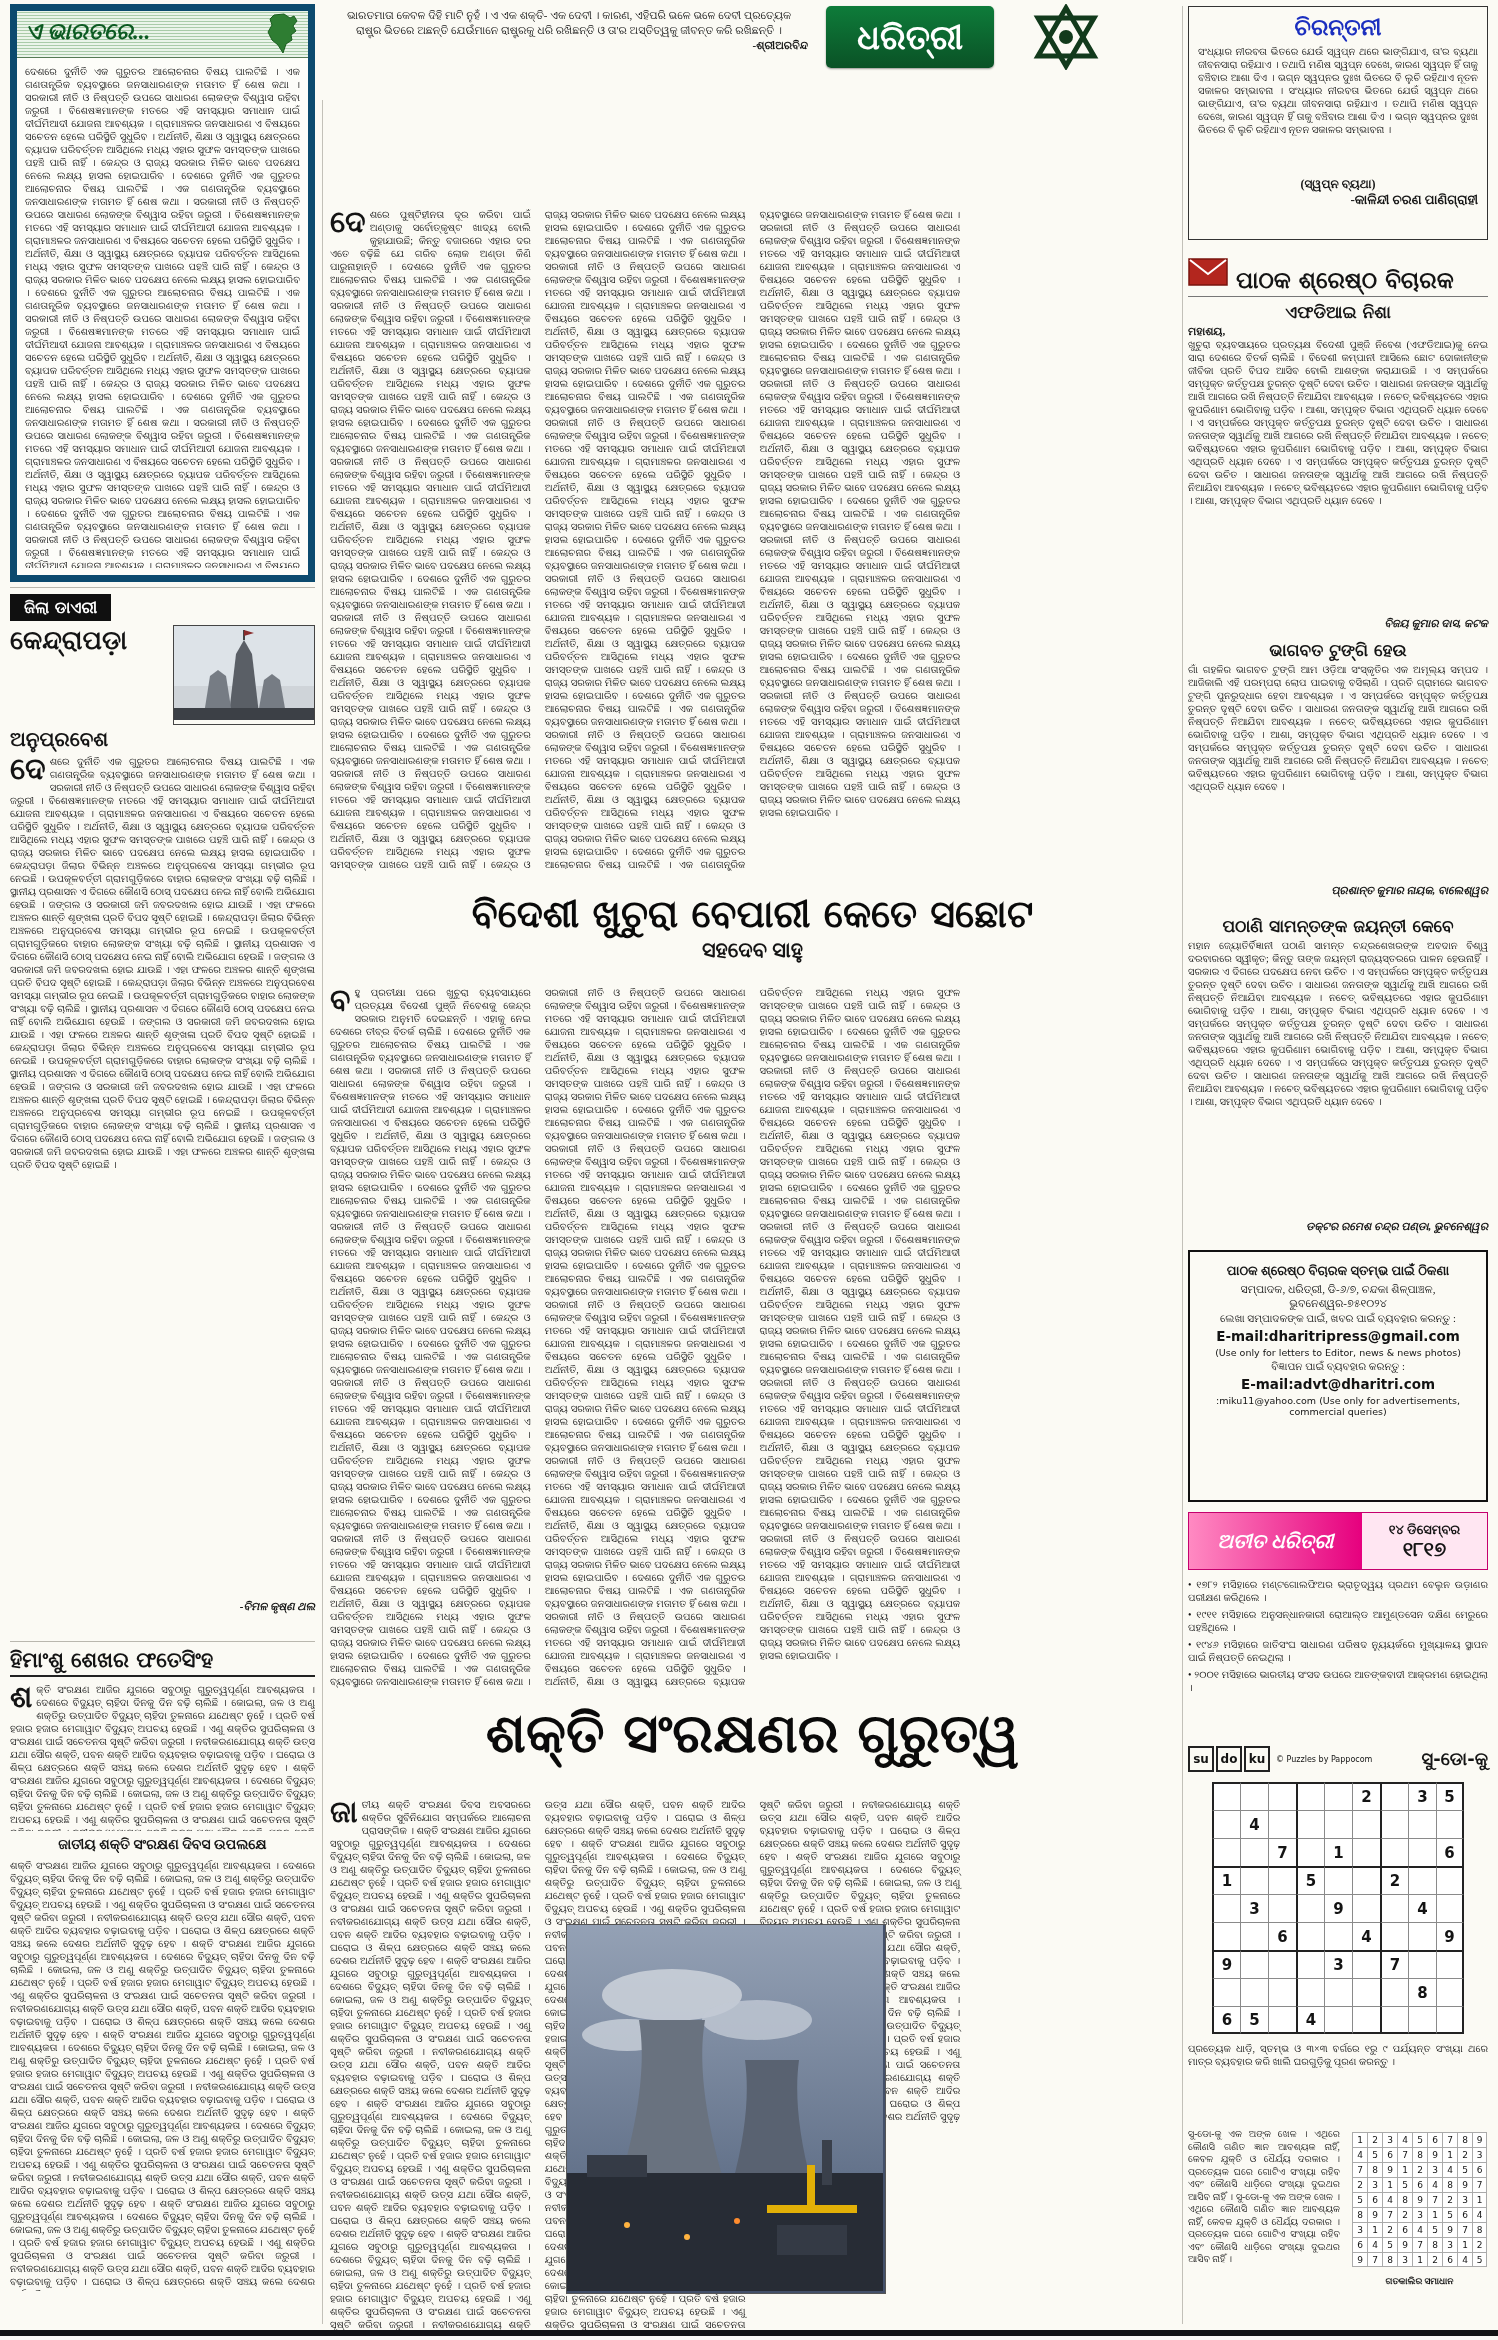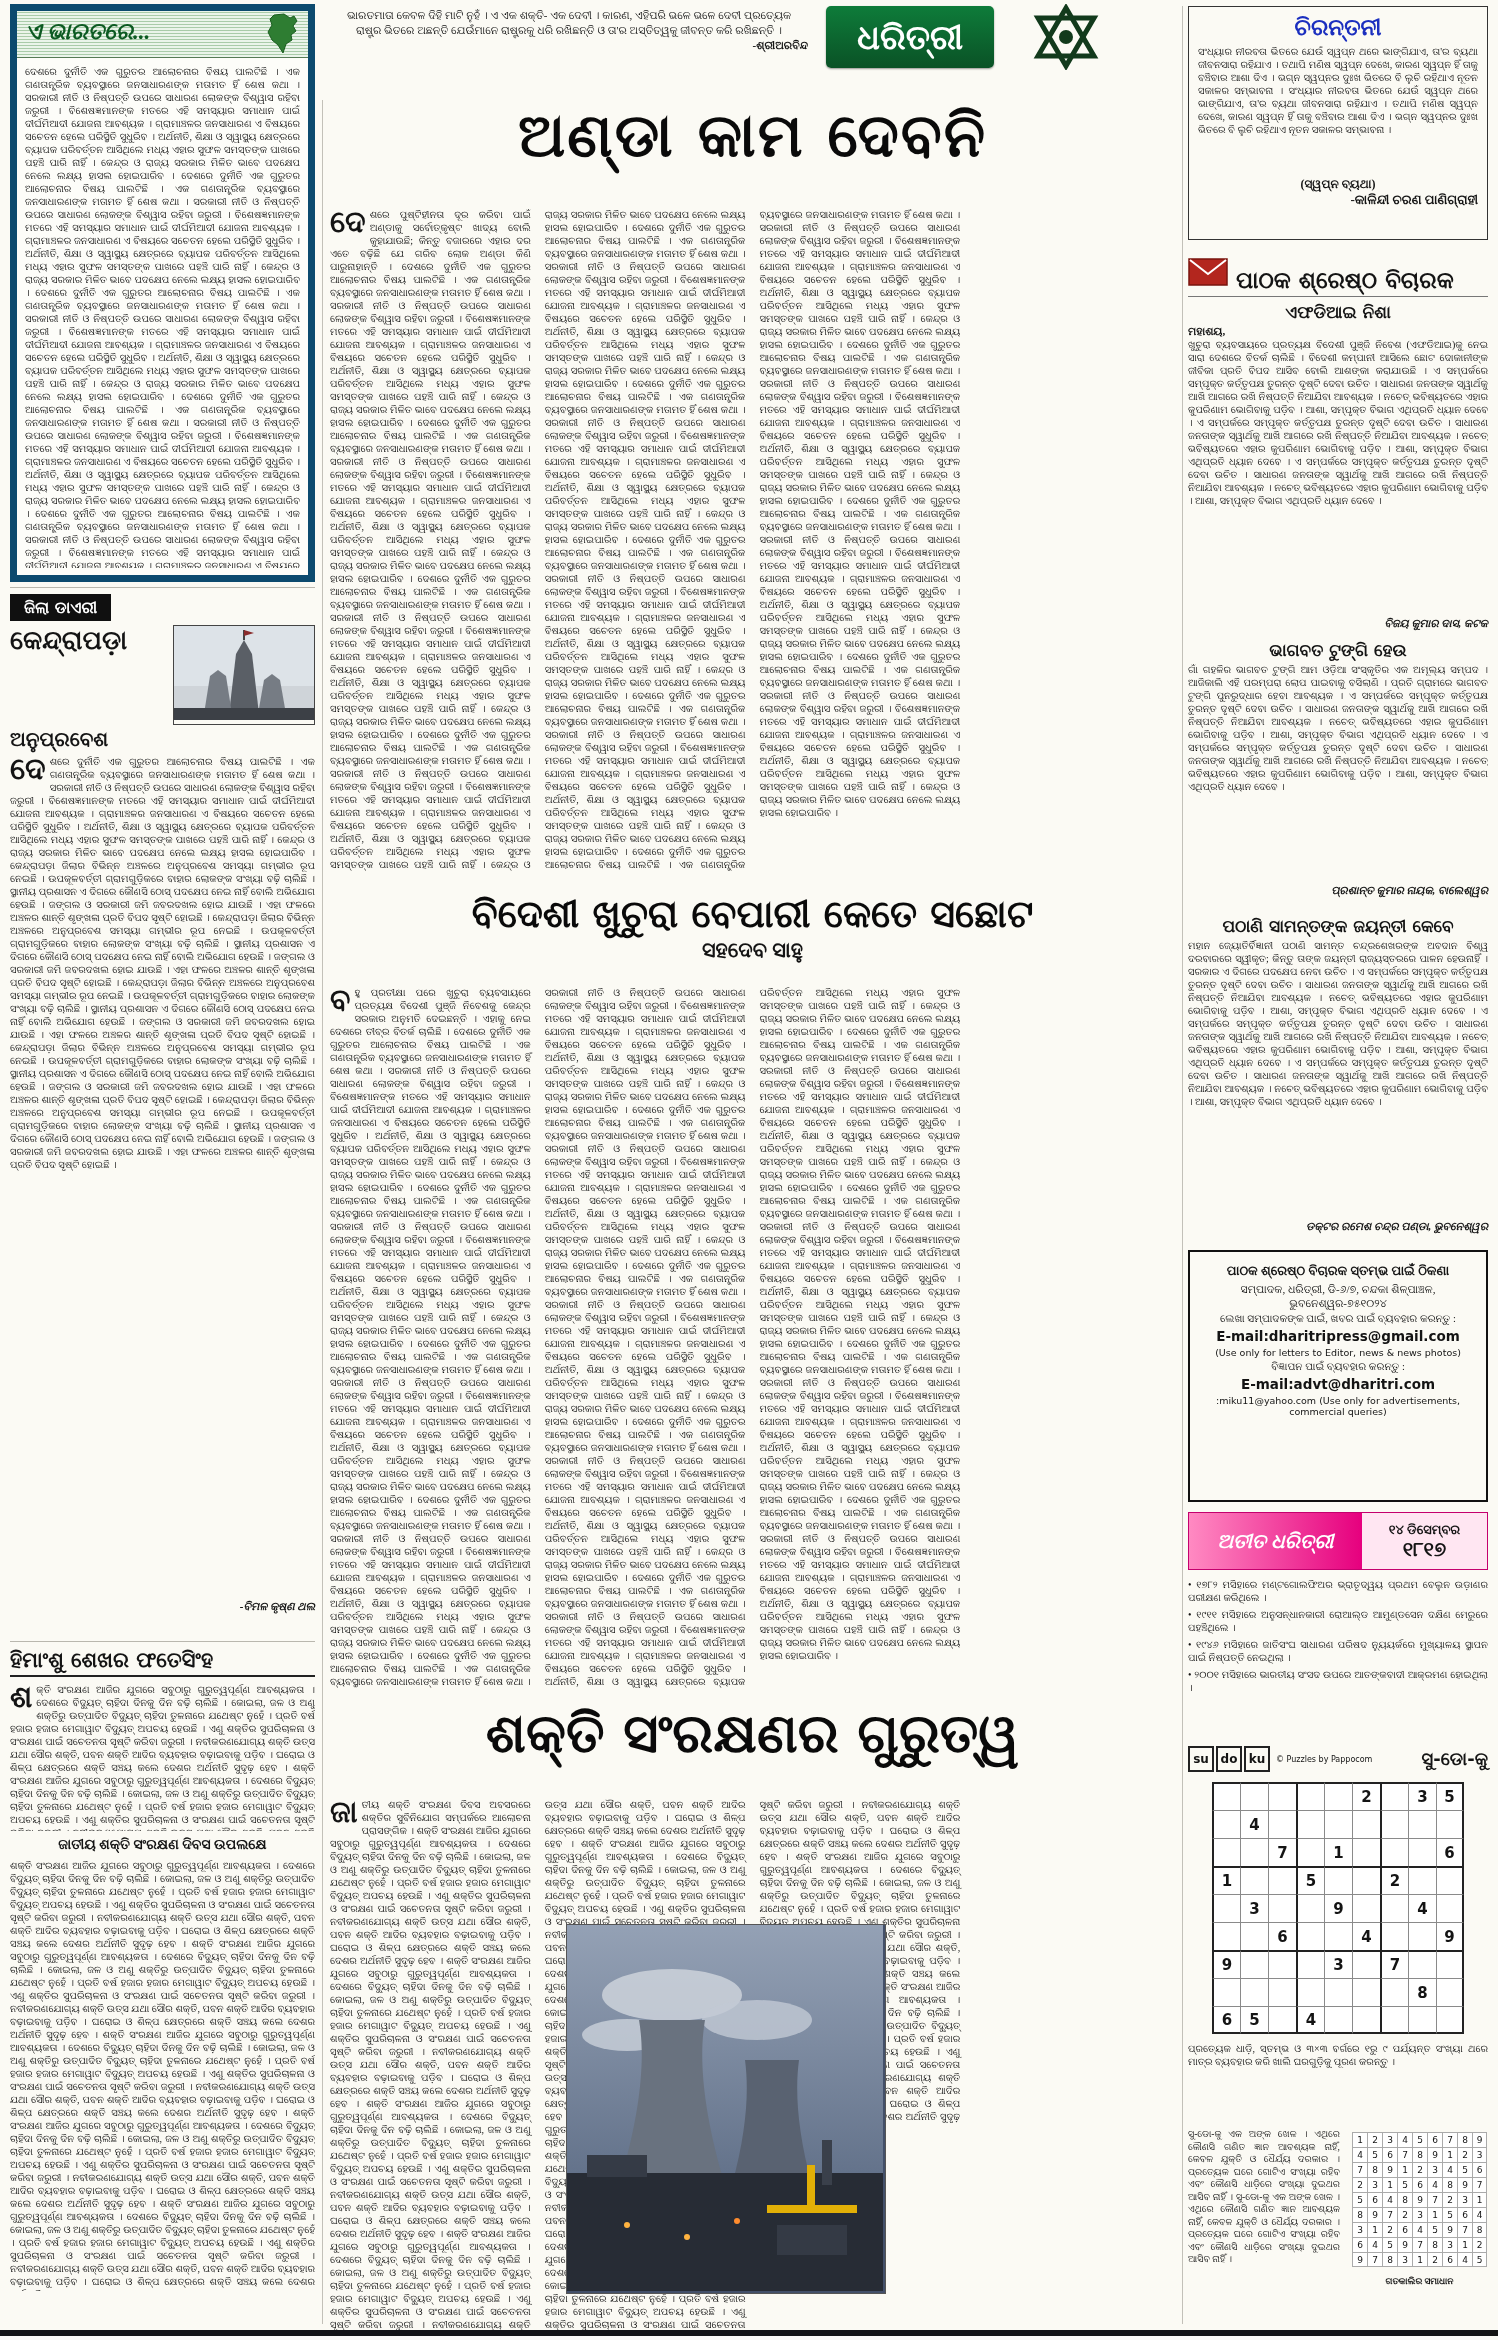--- a/index.html
+++ b/index.html
@@ -158,21 +158,20 @@
     <span class="masthead-text">ଧରିତ୍ରୀ</span>
   </div>
   <div class="abs star">
     <svg width="72" height="66" viewBox="0 0 72 66">
       <polygon points="36,4 64,52 8,52" fill="none" stroke="#123a1c" stroke-width="5"></polygon>
       <polygon points="36,62 8,14 64,14" fill="none" stroke="#123a1c" stroke-width="5"></polygon>
       <circle cx="36" cy="33" r="7" fill="#123a1c"></circle>
     </svg>
   </div>
 
-  <div class="abs headline headline1">ଅଣ୍ଡା କାମ ଦେବନି</div>
   <div class="abs article1">
     <div class="cols4 justify dropcap">ଦେଶରେ ପୁଷ୍ଟିହୀନତା ଦୂର କରିବା ପାଇଁ ଅଣ୍ଡାକୁ ସର୍ବୋତ୍କୃଷ୍ଟ ଖାଦ୍ୟ ବୋଲି କୁହାଯାଉଛି; କିନ୍ତୁ ବଜାରରେ ଏହାର ଦର ଏତେ ବଢ଼ିଛି ଯେ ଗରିବ ଲୋକ ଅଣ୍ଡା କିଣି ପାରୁନାହାନ୍ତି । ଦେଶରେ ଦୁର୍ନୀତି ଏକ ଗୁରୁତର ଆଲୋଚନାର ବିଷୟ ପାଲଟିଛି । ଏକ ଗଣତାନ୍ତ୍ରିକ ବ୍ୟବସ୍ଥାରେ ଜନସାଧାରଣଙ୍କ ମତାମତ ହିଁ ଶେଷ କଥା । ସରକାରୀ ନୀତି ଓ ନିଷ୍ପତ୍ତି ଉପରେ ସାଧାରଣ ଲୋକଙ୍କ ବିଶ୍ୱାସ ରହିବା ଜରୁରୀ । ବିଶେଷଜ୍ଞମାନଙ୍କ ମତରେ ଏହି ସମସ୍ୟାର ସମାଧାନ ପାଇଁ ଦୀର୍ଘମିଆଦୀ ଯୋଜନା ଆବଶ୍ୟକ । ଗ୍ରାମାଞ୍ଚଳର ଜନସାଧାରଣ ଏ ବିଷୟରେ ସଚେତନ ହେଲେ ପରିସ୍ଥିତି ସୁଧୁରିବ । ଅର୍ଥନୀତି, ଶିକ୍ଷା ଓ ସ୍ୱାସ୍ଥ୍ୟ କ୍ଷେତ୍ରରେ ବ୍ୟାପକ ପରିବର୍ତ୍ତନ ଆସିଥିଲେ ମଧ୍ୟ ଏହାର ସୁଫଳ ସମସ୍ତଙ୍କ ପାଖରେ ପହଞ୍ଚି ପାରି ନାହିଁ । କେନ୍ଦ୍ର ଓ ରାଜ୍ୟ ସରକାର ମିଳିତ ଭାବେ ପଦକ୍ଷେପ ନେଲେ ଲକ୍ଷ୍ୟ ହାସଲ ହୋଇପାରିବ । ଦେଶରେ ଦୁର୍ନୀତି ଏକ ଗୁରୁତର ଆଲୋଚନାର ବିଷୟ ପାଲଟିଛି । ଏକ ଗଣତାନ୍ତ୍ରିକ ବ୍ୟବସ୍ଥାରେ ଜନସାଧାରଣଙ୍କ ମତାମତ ହିଁ ଶେଷ କଥା । ସରକାରୀ ନୀତି ଓ ନିଷ୍ପତ୍ତି ଉପରେ ସାଧାରଣ ଲୋକଙ୍କ ବିଶ୍ୱାସ ରହିବା ଜରୁରୀ । ବିଶେଷଜ୍ଞମାନଙ୍କ ମତରେ ଏହି ସମସ୍ୟାର ସମାଧାନ ପାଇଁ ଦୀର୍ଘମିଆଦୀ ଯୋଜନା ଆବଶ୍ୟକ । ଗ୍ରାମାଞ୍ଚଳର ଜନସାଧାରଣ ଏ ବିଷୟରେ ସଚେତନ ହେଲେ ପରିସ୍ଥିତି ସୁଧୁରିବ । ଅର୍ଥନୀତି, ଶିକ୍ଷା ଓ ସ୍ୱାସ୍ଥ୍ୟ କ୍ଷେତ୍ରରେ ବ୍ୟାପକ ପରିବର୍ତ୍ତନ ଆସିଥିଲେ ମଧ୍ୟ ଏହାର ସୁଫଳ ସମସ୍ତଙ୍କ ପାଖରେ ପହଞ୍ଚି ପାରି ନାହିଁ । କେନ୍ଦ୍ର ଓ ରାଜ୍ୟ ସରକାର ମିଳିତ ଭାବେ ପଦକ୍ଷେପ ନେଲେ ଲକ୍ଷ୍ୟ ହାସଲ ହୋଇପାରିବ । ଦେଶରେ ଦୁର୍ନୀତି ଏକ ଗୁରୁତର ଆଲୋଚନାର ବିଷୟ ପାଲଟିଛି । ଏକ ଗଣତାନ୍ତ୍ରିକ ବ୍ୟବସ୍ଥାରେ ଜନସାଧାରଣଙ୍କ ମତାମତ ହିଁ ଶେଷ କଥା । ସରକାରୀ ନୀତି ଓ ନିଷ୍ପତ୍ତି ଉପରେ ସାଧାରଣ ଲୋକଙ୍କ ବିଶ୍ୱାସ ରହିବା ଜରୁରୀ । ବିଶେଷଜ୍ଞମାନଙ୍କ ମତରେ ଏହି ସମସ୍ୟାର ସମାଧାନ ପାଇଁ ଦୀର୍ଘମିଆଦୀ ଯୋଜନା ଆବଶ୍ୟକ । ଗ୍ରାମାଞ୍ଚଳର ଜନସାଧାରଣ ଏ ବିଷୟରେ ସଚେତନ ହେଲେ ପରିସ୍ଥିତି ସୁଧୁରିବ । ଅର୍ଥନୀତି, ଶିକ୍ଷା ଓ ସ୍ୱାସ୍ଥ୍ୟ କ୍ଷେତ୍ରରେ ବ୍ୟାପକ ପରିବର୍ତ୍ତନ ଆସିଥିଲେ ମଧ୍ୟ ଏହାର ସୁଫଳ ସମସ୍ତଙ୍କ ପାଖରେ ପହଞ୍ଚି ପାରି ନାହିଁ । କେନ୍ଦ୍ର ଓ ରାଜ୍ୟ ସରକାର ମିଳିତ ଭାବେ ପଦକ୍ଷେପ ନେଲେ ଲକ୍ଷ୍ୟ ହାସଲ ହୋଇପାରିବ । ଦେଶରେ ଦୁର୍ନୀତି ଏକ ଗୁରୁତର ଆଲୋଚନାର ବିଷୟ ପାଲଟିଛି । ଏକ ଗଣତାନ୍ତ୍ରିକ ବ୍ୟବସ୍ଥାରେ ଜନସାଧାରଣଙ୍କ ମତାମତ ହିଁ ଶେଷ କଥା । ସରକାରୀ ନୀତି ଓ ନିଷ୍ପତ୍ତି ଉପରେ ସାଧାରଣ ଲୋକଙ୍କ ବିଶ୍ୱାସ ରହିବା ଜରୁରୀ । ବିଶେଷଜ୍ଞମାନଙ୍କ ମତରେ ଏହି ସମସ୍ୟାର ସମାଧାନ ପାଇଁ ଦୀର୍ଘମିଆଦୀ ଯୋଜନା ଆବଶ୍ୟକ । ଗ୍ରାମାଞ୍ଚଳର ଜନସାଧାରଣ ଏ ବିଷୟରେ ସଚେତନ ହେଲେ ପରିସ୍ଥିତି ସୁଧୁରିବ । ଅର୍ଥନୀତି, ଶିକ୍ଷା ଓ ସ୍ୱାସ୍ଥ୍ୟ କ୍ଷେତ୍ରରେ ବ୍ୟାପକ ପରିବର୍ତ୍ତନ ଆସିଥିଲେ ମଧ୍ୟ ଏହାର ସୁଫଳ ସମସ୍ତଙ୍କ ପାଖରେ ପହଞ୍ଚି ପାରି ନାହିଁ । କେନ୍ଦ୍ର ଓ ରାଜ୍ୟ ସରକାର ମିଳିତ ଭାବେ ପଦକ୍ଷେପ ନେଲେ ଲକ୍ଷ୍ୟ ହାସଲ ହୋଇପାରିବ । ଦେଶରେ ଦୁର୍ନୀତି ଏକ ଗୁରୁତର ଆଲୋଚନାର ବିଷୟ ପାଲଟିଛି । ଏକ ଗଣତାନ୍ତ୍ରିକ ବ୍ୟବସ୍ଥାରେ ଜନସାଧାରଣଙ୍କ ମତାମତ ହିଁ ଶେଷ କଥା । ସରକାରୀ ନୀତି ଓ ନିଷ୍ପତ୍ତି ଉପରେ ସାଧାରଣ ଲୋକଙ୍କ ବିଶ୍ୱାସ ରହିବା ଜରୁରୀ । ବିଶେଷଜ୍ଞମାନଙ୍କ ମତରେ ଏହି ସମସ୍ୟାର ସମାଧାନ ପାଇଁ ଦୀର୍ଘମିଆଦୀ ଯୋଜନା ଆବଶ୍ୟକ । ଗ୍ରାମାଞ୍ଚଳର ଜନସାଧାରଣ ଏ ବିଷୟରେ ସଚେତନ ହେଲେ ପରିସ୍ଥିତି ସୁଧୁରିବ । ଅର୍ଥନୀତି, ଶିକ୍ଷା ଓ ସ୍ୱାସ୍ଥ୍ୟ କ୍ଷେତ୍ରରେ ବ୍ୟାପକ ପରିବର୍ତ୍ତନ ଆସିଥିଲେ ମଧ୍ୟ ଏହାର ସୁଫଳ ସମସ୍ତଙ୍କ ପାଖରେ ପହଞ୍ଚି ପାରି ନାହିଁ । କେନ୍ଦ୍ର ଓ ରାଜ୍ୟ ସରକାର ମିଳିତ ଭାବେ ପଦକ୍ଷେପ ନେଲେ ଲକ୍ଷ୍ୟ ହାସଲ ହୋଇପାରିବ । ଦେଶରେ ଦୁର୍ନୀତି ଏକ ଗୁରୁତର ଆଲୋଚନାର ବିଷୟ ପାଲଟିଛି । ଏକ ଗଣତାନ୍ତ୍ରିକ ବ୍ୟବସ୍ଥାରେ ଜନସାଧାରଣଙ୍କ ମତାମତ ହିଁ ଶେଷ କଥା । ସରକାରୀ ନୀତି ଓ ନିଷ୍ପତ୍ତି ଉପରେ ସାଧାରଣ ଲୋକଙ୍କ ବିଶ୍ୱାସ ରହିବା ଜରୁରୀ । ବିଶେଷଜ୍ଞମାନଙ୍କ ମତରେ ଏହି ସମସ୍ୟାର ସମାଧାନ ପାଇଁ ଦୀର୍ଘମିଆଦୀ ଯୋଜନା ଆବଶ୍ୟକ । ଗ୍ରାମାଞ୍ଚଳର ଜନସାଧାରଣ ଏ ବିଷୟରେ ସଚେତନ ହେଲେ ପରିସ୍ଥିତି ସୁଧୁରିବ । ଅର୍ଥନୀତି, ଶିକ୍ଷା ଓ ସ୍ୱାସ୍ଥ୍ୟ କ୍ଷେତ୍ରରେ ବ୍ୟାପକ ପରିବର୍ତ୍ତନ ଆସିଥିଲେ ମଧ୍ୟ ଏହାର ସୁଫଳ ସମସ୍ତଙ୍କ ପାଖରେ ପହଞ୍ଚି ପାରି ନାହିଁ । କେନ୍ଦ୍ର ଓ ରାଜ୍ୟ ସରକାର ମିଳିତ ଭାବେ ପଦକ୍ଷେପ ନେଲେ ଲକ୍ଷ୍ୟ ହାସଲ ହୋଇପାରିବ । ଦେଶରେ ଦୁର୍ନୀତି ଏକ ଗୁରୁତର ଆଲୋଚନାର ବିଷୟ ପାଲଟିଛି । ଏକ ଗଣତାନ୍ତ୍ରିକ ବ୍ୟବସ୍ଥାରେ ଜନସାଧାରଣଙ୍କ ମତାମତ ହିଁ ଶେଷ କଥା । ସରକାରୀ ନୀତି ଓ ନିଷ୍ପତ୍ତି ଉପରେ ସାଧାରଣ ଲୋକଙ୍କ ବିଶ୍ୱାସ ରହିବା ଜରୁରୀ । ବିଶେଷଜ୍ଞମାନଙ୍କ ମତରେ ଏହି ସମସ୍ୟାର ସମାଧାନ ପାଇଁ ଦୀର୍ଘମିଆଦୀ ଯୋଜନା ଆବଶ୍ୟକ । ଗ୍ରାମାଞ୍ଚଳର ଜନସାଧାରଣ ଏ ବିଷୟରେ ସଚେତନ ହେଲେ ପରିସ୍ଥିତି ସୁଧୁରିବ । ଅର୍ଥନୀତି, ଶିକ୍ଷା ଓ ସ୍ୱାସ୍ଥ୍ୟ କ୍ଷେତ୍ରରେ ବ୍ୟାପକ ପରିବର୍ତ୍ତନ ଆସିଥିଲେ ମଧ୍ୟ ଏହାର ସୁଫଳ ସମସ୍ତଙ୍କ ପାଖରେ ପହଞ୍ଚି ପାରି ନାହିଁ । କେନ୍ଦ୍ର ଓ ରାଜ୍ୟ ସରକାର ମିଳିତ ଭାବେ ପଦକ୍ଷେପ ନେଲେ ଲକ୍ଷ୍ୟ ହାସଲ ହୋଇପାରିବ । ଦେଶରେ ଦୁର୍ନୀତି ଏକ ଗୁରୁତର ଆଲୋଚନାର ବିଷୟ ପାଲଟିଛି । ଏକ ଗଣତାନ୍ତ୍ରିକ ବ୍ୟବସ୍ଥାରେ ଜନସାଧାରଣଙ୍କ ମତାମତ ହିଁ ଶେଷ କଥା । ସରକାରୀ ନୀତି ଓ ନିଷ୍ପତ୍ତି ଉପରେ ସାଧାରଣ ଲୋକଙ୍କ ବିଶ୍ୱାସ ରହିବା ଜରୁରୀ । ବିଶେଷଜ୍ଞମାନଙ୍କ ମତରେ ଏହି ସମସ୍ୟାର ସମାଧାନ ପାଇଁ ଦୀର୍ଘମିଆଦୀ ଯୋଜନା ଆବଶ୍ୟକ । ଗ୍ରାମାଞ୍ଚଳର ଜନସାଧାରଣ ଏ ବିଷୟରେ ସଚେତନ ହେଲେ ପରିସ୍ଥିତି ସୁଧୁରିବ । ଅର୍ଥନୀତି, ଶିକ୍ଷା ଓ ସ୍ୱାସ୍ଥ୍ୟ କ୍ଷେତ୍ରରେ ବ୍ୟାପକ ପରିବର୍ତ୍ତନ ଆସିଥିଲେ ମଧ୍ୟ ଏହାର ସୁଫଳ ସମସ୍ତଙ୍କ ପାଖରେ ପହଞ୍ଚି ପାରି ନାହିଁ । କେନ୍ଦ୍ର ଓ ରାଜ୍ୟ ସରକାର ମିଳିତ ଭାବେ ପଦକ୍ଷେପ ନେଲେ ଲକ୍ଷ୍ୟ ହାସଲ ହୋଇପାରିବ । ଦେଶରେ ଦୁର୍ନୀତି ଏକ ଗୁରୁତର ଆଲୋଚନାର ବିଷୟ ପାଲଟିଛି । ଏକ ଗଣତାନ୍ତ୍ରିକ ବ୍ୟବସ୍ଥାରେ ଜନସାଧାରଣଙ୍କ ମତାମତ ହିଁ ଶେଷ କଥା । ସରକାରୀ ନୀତି ଓ ନିଷ୍ପତ୍ତି ଉପରେ ସାଧାରଣ ଲୋକଙ୍କ ବିଶ୍ୱାସ ରହିବା ଜରୁରୀ । ବିଶେଷଜ୍ଞମାନଙ୍କ ମତରେ ଏହି ସମସ୍ୟାର ସମାଧାନ ପାଇଁ ଦୀର୍ଘମିଆଦୀ ଯୋଜନା ଆବଶ୍ୟକ । ଗ୍ରାମାଞ୍ଚଳର ଜନସାଧାରଣ ଏ ବିଷୟରେ ସଚେତନ ହେଲେ ପରିସ୍ଥିତି ସୁଧୁରିବ । ଅର୍ଥନୀତି, ଶିକ୍ଷା ଓ ସ୍ୱାସ୍ଥ୍ୟ କ୍ଷେତ୍ରରେ ବ୍ୟାପକ ପରିବର୍ତ୍ତନ ଆସିଥିଲେ ମଧ୍ୟ ଏହାର ସୁଫଳ ସମସ୍ତଙ୍କ ପାଖରେ ପହଞ୍ଚି ପାରି ନାହିଁ । କେନ୍ଦ୍ର ଓ ରାଜ୍ୟ ସରକାର ମିଳିତ ଭାବେ ପଦକ୍ଷେପ ନେଲେ ଲକ୍ଷ୍ୟ ହାସଲ ହୋଇପାରିବ । ଦେଶରେ ଦୁର୍ନୀତି ଏକ ଗୁରୁତର ଆଲୋଚନାର ବିଷୟ ପାଲଟିଛି । ଏକ ଗଣତାନ୍ତ୍ରିକ ବ୍ୟବସ୍ଥାରେ ଜନସାଧାରଣଙ୍କ ମତାମତ ହିଁ ଶେଷ କଥା । ସରକାରୀ ନୀତି ଓ ନିଷ୍ପତ୍ତି ଉପରେ ସାଧାରଣ ଲୋକଙ୍କ ବିଶ୍ୱାସ ରହିବା ଜରୁରୀ । ବିଶେଷଜ୍ଞମାନଙ୍କ ମତରେ ଏହି ସମସ୍ୟାର ସମାଧାନ ପାଇଁ ଦୀର୍ଘମିଆଦୀ ଯୋଜନା ଆବଶ୍ୟକ । ଗ୍ରାମାଞ୍ଚଳର ଜନସାଧାରଣ ଏ ବିଷୟରେ ସଚେତନ ହେଲେ ପରିସ୍ଥିତି ସୁଧୁରିବ । ଅର୍ଥନୀତି, ଶିକ୍ଷା ଓ ସ୍ୱାସ୍ଥ୍ୟ କ୍ଷେତ୍ରରେ ବ୍ୟାପକ ପରିବର୍ତ୍ତନ ଆସିଥିଲେ ମଧ୍ୟ ଏହାର ସୁଫଳ ସମସ୍ତଙ୍କ ପାଖରେ ପହଞ୍ଚି ପାରି ନାହିଁ । କେନ୍ଦ୍ର ଓ ରାଜ୍ୟ ସରକାର ମିଳିତ ଭାବେ ପଦକ୍ଷେପ ନେଲେ ଲକ୍ଷ୍ୟ ହାସଲ ହୋଇପାରିବ । ଦେଶରେ ଦୁର୍ନୀତି ଏକ ଗୁରୁତର ଆଲୋଚନାର ବିଷୟ ପାଲଟିଛି । ଏକ ଗଣତାନ୍ତ୍ରିକ ବ୍ୟବସ୍ଥାରେ ଜନସାଧାରଣଙ୍କ ମତାମତ ହିଁ ଶେଷ କଥା । ସରକାରୀ ନୀତି ଓ ନିଷ୍ପତ୍ତି ଉପରେ ସାଧାରଣ ଲୋକଙ୍କ ବିଶ୍ୱାସ ରହିବା ଜରୁରୀ । ବିଶେଷଜ୍ଞମାନଙ୍କ ମତରେ ଏହି ସମସ୍ୟାର ସମାଧାନ ପାଇଁ ଦୀର୍ଘମିଆଦୀ ଯୋଜନା ଆବଶ୍ୟକ । ଗ୍ରାମାଞ୍ଚଳର ଜନସାଧାରଣ ଏ ବିଷୟରେ ସଚେତନ ହେଲେ ପରିସ୍ଥିତି ସୁଧୁରିବ । ଅର୍ଥନୀତି, ଶିକ୍ଷା ଓ ସ୍ୱାସ୍ଥ୍ୟ କ୍ଷେତ୍ରରେ ବ୍ୟାପକ ପରିବର୍ତ୍ତନ ଆସିଥିଲେ ମଧ୍ୟ ଏହାର ସୁଫଳ ସମସ୍ତଙ୍କ ପାଖରେ ପହଞ୍ଚି ପାରି ନାହିଁ । କେନ୍ଦ୍ର ଓ ରାଜ୍ୟ ସରକାର ମିଳିତ ଭାବେ ପଦକ୍ଷେପ ନେଲେ ଲକ୍ଷ୍ୟ ହାସଲ ହୋଇପାରିବ । ଦେଶରେ ଦୁର୍ନୀତି ଏକ ଗୁରୁତର ଆଲୋଚନାର ବିଷୟ ପାଲଟିଛି । ଏକ ଗଣତାନ୍ତ୍ରିକ ବ୍ୟବସ୍ଥାରେ ଜନସାଧାରଣଙ୍କ ମତାମତ ହିଁ ଶେଷ କଥା । ସରକାରୀ ନୀତି ଓ ନିଷ୍ପତ୍ତି ଉପରେ ସାଧାରଣ ଲୋକଙ୍କ ବିଶ୍ୱାସ ରହିବା ଜରୁରୀ । ବିଶେଷଜ୍ଞମାନଙ୍କ ମତରେ ଏହି ସମସ୍ୟାର ସମାଧାନ ପାଇଁ ଦୀର୍ଘମିଆଦୀ ଯୋଜନା ଆବଶ୍ୟକ । ଗ୍ରାମାଞ୍ଚଳର ଜନସାଧାରଣ ଏ ବିଷୟରେ ସଚେତନ ହେଲେ ପରିସ୍ଥିତି ସୁଧୁରିବ । ଅର୍ଥନୀତି, ଶିକ୍ଷା ଓ ସ୍ୱାସ୍ଥ୍ୟ କ୍ଷେତ୍ରରେ ବ୍ୟାପକ ପରିବର୍ତ୍ତନ ଆସିଥିଲେ ମଧ୍ୟ ଏହାର ସୁଫଳ ସମସ୍ତଙ୍କ ପାଖରେ ପହଞ୍ଚି ପାରି ନାହିଁ । କେନ୍ଦ୍ର ଓ ରାଜ୍ୟ ସରକାର ମିଳିତ ଭାବେ ପଦକ୍ଷେପ ନେଲେ ଲକ୍ଷ୍ୟ ହାସଲ ହୋଇପାରିବ ।</div>
   </div>
 
   <div class="abs headline headline2">ବିଦେଶୀ ଖୁଚୁରା ବେପାରୀ କେତେ ସଛୋଟ</div>
   <div class="abs byline2">ସହଦେବ ସାହୁ</div>
   <div class="abs article2">
     <div class="cols4 justify dropcap">ବହୁ ପ୍ରତୀକ୍ଷା ପରେ ଖୁଚୁରା ବ୍ୟବସାୟରେ ପ୍ରତ୍ୟକ୍ଷ ବିଦେଶୀ ପୁଞ୍ଜି ନିବେଶକୁ କେନ୍ଦ୍ର ସରକାର ଅନୁମତି ଦେଇଛନ୍ତି । ଏହାକୁ ନେଇ ଦେଶରେ ତୀବ୍ର ବିତର୍କ ଚାଲିଛି । ଦେଶରେ ଦୁର୍ନୀତି ଏକ ଗୁରୁତର ଆଲୋଚନାର ବିଷୟ ପାଲଟିଛି । ଏକ ଗଣତାନ୍ତ୍ରିକ ବ୍ୟବସ୍ଥାରେ ଜନସାଧାରଣଙ୍କ ମତାମତ ହିଁ ଶେଷ କଥା । ସରକାରୀ ନୀତି ଓ ନିଷ୍ପତ୍ତି ଉପରେ ସାଧାରଣ ଲୋକଙ୍କ ବିଶ୍ୱାସ ରହିବା ଜରୁରୀ । ବିଶେଷଜ୍ଞମାନଙ୍କ ମତରେ ଏହି ସମସ୍ୟାର ସମାଧାନ ପାଇଁ ଦୀର୍ଘମିଆଦୀ ଯୋଜନା ଆବଶ୍ୟକ । ଗ୍ରାମାଞ୍ଚଳର ଜନସାଧାରଣ ଏ ବିଷୟରେ ସଚେତନ ହେଲେ ପରିସ୍ଥିତି ସୁଧୁରିବ । ଅର୍ଥନୀତି, ଶିକ୍ଷା ଓ ସ୍ୱାସ୍ଥ୍ୟ କ୍ଷେତ୍ରରେ ବ୍ୟାପକ ପରିବର୍ତ୍ତନ ଆସିଥିଲେ ମଧ୍ୟ ଏହାର ସୁଫଳ ସମସ୍ତଙ୍କ ପାଖରେ ପହଞ୍ଚି ପାରି ନାହିଁ । କେନ୍ଦ୍ର ଓ ରାଜ୍ୟ ସରକାର ମିଳିତ ଭାବେ ପଦକ୍ଷେପ ନେଲେ ଲକ୍ଷ୍ୟ ହାସଲ ହୋଇପାରିବ । ଦେଶରେ ଦୁର୍ନୀତି ଏକ ଗୁରୁତର ଆଲୋଚନାର ବିଷୟ ପାଲଟିଛି । ଏକ ଗଣତାନ୍ତ୍ରିକ ବ୍ୟବସ୍ଥାରେ ଜନସାଧାରଣଙ୍କ ମତାମତ ହିଁ ଶେଷ କଥା । ସରକାରୀ ନୀତି ଓ ନିଷ୍ପତ୍ତି ଉପରେ ସାଧାରଣ ଲୋକଙ୍କ ବିଶ୍ୱାସ ରହିବା ଜରୁରୀ । ବିଶେଷଜ୍ଞମାନଙ୍କ ମତରେ ଏହି ସମସ୍ୟାର ସମାଧାନ ପାଇଁ ଦୀର୍ଘମିଆଦୀ ଯୋଜନା ଆବଶ୍ୟକ । ଗ୍ରାମାଞ୍ଚଳର ଜନସାଧାରଣ ଏ ବିଷୟରେ ସଚେତନ ହେଲେ ପରିସ୍ଥିତି ସୁଧୁରିବ । ଅର୍ଥନୀତି, ଶିକ୍ଷା ଓ ସ୍ୱାସ୍ଥ୍ୟ କ୍ଷେତ୍ରରେ ବ୍ୟାପକ ପରିବର୍ତ୍ତନ ଆସିଥିଲେ ମଧ୍ୟ ଏହାର ସୁଫଳ ସମସ୍ତଙ୍କ ପାଖରେ ପହଞ୍ଚି ପାରି ନାହିଁ । କେନ୍ଦ୍ର ଓ ରାଜ୍ୟ ସରକାର ମିଳିତ ଭାବେ ପଦକ୍ଷେପ ନେଲେ ଲକ୍ଷ୍ୟ ହାସଲ ହୋଇପାରିବ । ଦେଶରେ ଦୁର୍ନୀତି ଏକ ଗୁରୁତର ଆଲୋଚନାର ବିଷୟ ପାଲଟିଛି । ଏକ ଗଣତାନ୍ତ୍ରିକ ବ୍ୟବସ୍ଥାରେ ଜନସାଧାରଣଙ୍କ ମତାମତ ହିଁ ଶେଷ କଥା । ସରକାରୀ ନୀତି ଓ ନିଷ୍ପତ୍ତି ଉପରେ ସାଧାରଣ ଲୋକଙ୍କ ବିଶ୍ୱାସ ରହିବା ଜରୁରୀ । ବିଶେଷଜ୍ଞମାନଙ୍କ ମତରେ ଏହି ସମସ୍ୟାର ସମାଧାନ ପାଇଁ ଦୀର୍ଘମିଆଦୀ ଯୋଜନା ଆବଶ୍ୟକ । ଗ୍ରାମାଞ୍ଚଳର ଜନସାଧାରଣ ଏ ବିଷୟରେ ସଚେତନ ହେଲେ ପରିସ୍ଥିତି ସୁଧୁରିବ । ଅର୍ଥନୀତି, ଶିକ୍ଷା ଓ ସ୍ୱାସ୍ଥ୍ୟ କ୍ଷେତ୍ରରେ ବ୍ୟାପକ ପରିବର୍ତ୍ତନ ଆସିଥିଲେ ମଧ୍ୟ ଏହାର ସୁଫଳ ସମସ୍ତଙ୍କ ପାଖରେ ପହଞ୍ଚି ପାରି ନାହିଁ । କେନ୍ଦ୍ର ଓ ରାଜ୍ୟ ସରକାର ମିଳିତ ଭାବେ ପଦକ୍ଷେପ ନେଲେ ଲକ୍ଷ୍ୟ ହାସଲ ହୋଇପାରିବ । ଦେଶରେ ଦୁର୍ନୀତି ଏକ ଗୁରୁତର ଆଲୋଚନାର ବିଷୟ ପାଲଟିଛି । ଏକ ଗଣତାନ୍ତ୍ରିକ ବ୍ୟବସ୍ଥାରେ ଜନସାଧାରଣଙ୍କ ମତାମତ ହିଁ ଶେଷ କଥା । ସରକାରୀ ନୀତି ଓ ନିଷ୍ପତ୍ତି ଉପରେ ସାଧାରଣ ଲୋକଙ୍କ ବିଶ୍ୱାସ ରହିବା ଜରୁରୀ । ବିଶେଷଜ୍ଞମାନଙ୍କ ମତରେ ଏହି ସମସ୍ୟାର ସମାଧାନ ପାଇଁ ଦୀର୍ଘମିଆଦୀ ଯୋଜନା ଆବଶ୍ୟକ । ଗ୍ରାମାଞ୍ଚଳର ଜନସାଧାରଣ ଏ ବିଷୟରେ ସଚେତନ ହେଲେ ପରିସ୍ଥିତି ସୁଧୁରିବ । ଅର୍ଥନୀତି, ଶିକ୍ଷା ଓ ସ୍ୱାସ୍ଥ୍ୟ କ୍ଷେତ୍ରରେ ବ୍ୟାପକ ପରିବର୍ତ୍ତନ ଆସିଥିଲେ ମଧ୍ୟ ଏହାର ସୁଫଳ ସମସ୍ତଙ୍କ ପାଖରେ ପହଞ୍ଚି ପାରି ନାହିଁ । କେନ୍ଦ୍ର ଓ ରାଜ୍ୟ ସରକାର ମିଳିତ ଭାବେ ପଦକ୍ଷେପ ନେଲେ ଲକ୍ଷ୍ୟ ହାସଲ ହୋଇପାରିବ । ଦେଶରେ ଦୁର୍ନୀତି ଏକ ଗୁରୁତର ଆଲୋଚନାର ବିଷୟ ପାଲଟିଛି । ଏକ ଗଣତାନ୍ତ୍ରିକ ବ୍ୟବସ୍ଥାରେ ଜନସାଧାରଣଙ୍କ ମତାମତ ହିଁ ଶେଷ କଥା । ସରକାରୀ ନୀତି ଓ ନିଷ୍ପତ୍ତି ଉପରେ ସାଧାରଣ ଲୋକଙ୍କ ବିଶ୍ୱାସ ରହିବା ଜରୁରୀ । ବିଶେଷଜ୍ଞମାନଙ୍କ ମତରେ ଏହି ସମସ୍ୟାର ସମାଧାନ ପାଇଁ ଦୀର୍ଘମିଆଦୀ ଯୋଜନା ଆବଶ୍ୟକ । ଗ୍ରାମାଞ୍ଚଳର ଜନସାଧାରଣ ଏ ବିଷୟରେ ସଚେତନ ହେଲେ ପରିସ୍ଥିତି ସୁଧୁରିବ । ଅର୍ଥନୀତି, ଶିକ୍ଷା ଓ ସ୍ୱାସ୍ଥ୍ୟ କ୍ଷେତ୍ରରେ ବ୍ୟାପକ ପରିବର୍ତ୍ତନ ଆସିଥିଲେ ମଧ୍ୟ ଏହାର ସୁଫଳ ସମସ୍ତଙ୍କ ପାଖରେ ପହଞ୍ଚି ପାରି ନାହିଁ । କେନ୍ଦ୍ର ଓ ରାଜ୍ୟ ସରକାର ମିଳିତ ଭାବେ ପଦକ୍ଷେପ ନେଲେ ଲକ୍ଷ୍ୟ ହାସଲ ହୋଇପାରିବ । ଦେଶରେ ଦୁର୍ନୀତି ଏକ ଗୁରୁତର ଆଲୋଚନାର ବିଷୟ ପାଲଟିଛି । ଏକ ଗଣତାନ୍ତ୍ରିକ ବ୍ୟବସ୍ଥାରେ ଜନସାଧାରଣଙ୍କ ମତାମତ ହିଁ ଶେଷ କଥା । ସରକାରୀ ନୀତି ଓ ନିଷ୍ପତ୍ତି ଉପରେ ସାଧାରଣ ଲୋକଙ୍କ ବିଶ୍ୱାସ ରହିବା ଜରୁରୀ । ବିଶେଷଜ୍ଞମାନଙ୍କ ମତରେ ଏହି ସମସ୍ୟାର ସମାଧାନ ପାଇଁ ଦୀର୍ଘମିଆଦୀ ଯୋଜନା ଆବଶ୍ୟକ । ଗ୍ରାମାଞ୍ଚଳର ଜନସାଧାରଣ ଏ ବିଷୟରେ ସଚେତନ ହେଲେ ପରିସ୍ଥିତି ସୁଧୁରିବ । ଅର୍ଥନୀତି, ଶିକ୍ଷା ଓ ସ୍ୱାସ୍ଥ୍ୟ କ୍ଷେତ୍ରରେ ବ୍ୟାପକ ପରିବର୍ତ୍ତନ ଆସିଥିଲେ ମଧ୍ୟ ଏହାର ସୁଫଳ ସମସ୍ତଙ୍କ ପାଖରେ ପହଞ୍ଚି ପାରି ନାହିଁ । କେନ୍ଦ୍ର ଓ ରାଜ୍ୟ ସରକାର ମିଳିତ ଭାବେ ପଦକ୍ଷେପ ନେଲେ ଲକ୍ଷ୍ୟ ହାସଲ ହୋଇପାରିବ । ଦେଶରେ ଦୁର୍ନୀତି ଏକ ଗୁରୁତର ଆଲୋଚନାର ବିଷୟ ପାଲଟିଛି । ଏକ ଗଣତାନ୍ତ୍ରିକ ବ୍ୟବସ୍ଥାରେ ଜନସାଧାରଣଙ୍କ ମତାମତ ହିଁ ଶେଷ କଥା । ସରକାରୀ ନୀତି ଓ ନିଷ୍ପତ୍ତି ଉପରେ ସାଧାରଣ ଲୋକଙ୍କ ବିଶ୍ୱାସ ରହିବା ଜରୁରୀ । ବିଶେଷଜ୍ଞମାନଙ୍କ ମତରେ ଏହି ସମସ୍ୟାର ସମାଧାନ ପାଇଁ ଦୀର୍ଘମିଆଦୀ ଯୋଜନା ଆବଶ୍ୟକ । ଗ୍ରାମାଞ୍ଚଳର ଜନସାଧାରଣ ଏ ବିଷୟରେ ସଚେତନ ହେଲେ ପରିସ୍ଥିତି ସୁଧୁରିବ । ଅର୍ଥନୀତି, ଶିକ୍ଷା ଓ ସ୍ୱାସ୍ଥ୍ୟ କ୍ଷେତ୍ରରେ ବ୍ୟାପକ ପରିବର୍ତ୍ତନ ଆସିଥିଲେ ମଧ୍ୟ ଏହାର ସୁଫଳ ସମସ୍ତଙ୍କ ପାଖରେ ପହଞ୍ଚି ପାରି ନାହିଁ । କେନ୍ଦ୍ର ଓ ରାଜ୍ୟ ସରକାର ମିଳିତ ଭାବେ ପଦକ୍ଷେପ ନେଲେ ଲକ୍ଷ୍ୟ ହାସଲ ହୋଇପାରିବ । ଦେଶରେ ଦୁର୍ନୀତି ଏକ ଗୁରୁତର ଆଲୋଚନାର ବିଷୟ ପାଲଟିଛି । ଏକ ଗଣତାନ୍ତ୍ରିକ ବ୍ୟବସ୍ଥାରେ ଜନସାଧାରଣଙ୍କ ମତାମତ ହିଁ ଶେଷ କଥା । ସରକାରୀ ନୀତି ଓ ନିଷ୍ପତ୍ତି ଉପରେ ସାଧାରଣ ଲୋକଙ୍କ ବିଶ୍ୱାସ ରହିବା ଜରୁରୀ । ବିଶେଷଜ୍ଞମାନଙ୍କ ମତରେ ଏହି ସମସ୍ୟାର ସମାଧାନ ପାଇଁ ଦୀର୍ଘମିଆଦୀ ଯୋଜନା ଆବଶ୍ୟକ । ଗ୍ରାମାଞ୍ଚଳର ଜନସାଧାରଣ ଏ ବିଷୟରେ ସଚେତନ ହେଲେ ପରିସ୍ଥିତି ସୁଧୁରିବ । ଅର୍ଥନୀତି, ଶିକ୍ଷା ଓ ସ୍ୱାସ୍ଥ୍ୟ କ୍ଷେତ୍ରରେ ବ୍ୟାପକ ପରିବର୍ତ୍ତନ ଆସିଥିଲେ ମଧ୍ୟ ଏହାର ସୁଫଳ ସମସ୍ତଙ୍କ ପାଖରେ ପହଞ୍ଚି ପାରି ନାହିଁ । କେନ୍ଦ୍ର ଓ ରାଜ୍ୟ ସରକାର ମିଳିତ ଭାବେ ପଦକ୍ଷେପ ନେଲେ ଲକ୍ଷ୍ୟ ହାସଲ ହୋଇପାରିବ । ଦେଶରେ ଦୁର୍ନୀତି ଏକ ଗୁରୁତର ଆଲୋଚନାର ବିଷୟ ପାଲଟିଛି । ଏକ ଗଣତାନ୍ତ୍ରିକ ବ୍ୟବସ୍ଥାରେ ଜନସାଧାରଣଙ୍କ ମତାମତ ହିଁ ଶେଷ କଥା । ସରକାରୀ ନୀତି ଓ ନିଷ୍ପତ୍ତି ଉପରେ ସାଧାରଣ ଲୋକଙ୍କ ବିଶ୍ୱାସ ରହିବା ଜରୁରୀ । ବିଶେଷଜ୍ଞମାନଙ୍କ ମତରେ ଏହି ସମସ୍ୟାର ସମାଧାନ ପାଇଁ ଦୀର୍ଘମିଆଦୀ ଯୋଜନା ଆବଶ୍ୟକ । ଗ୍ରାମାଞ୍ଚଳର ଜନସାଧାରଣ ଏ ବିଷୟରେ ସଚେତନ ହେଲେ ପରିସ୍ଥିତି ସୁଧୁରିବ । ଅର୍ଥନୀତି, ଶିକ୍ଷା ଓ ସ୍ୱାସ୍ଥ୍ୟ କ୍ଷେତ୍ରରେ ବ୍ୟାପକ ପରିବର୍ତ୍ତନ ଆସିଥିଲେ ମଧ୍ୟ ଏହାର ସୁଫଳ ସମସ୍ତଙ୍କ ପାଖରେ ପହଞ୍ଚି ପାରି ନାହିଁ । କେନ୍ଦ୍ର ଓ ରାଜ୍ୟ ସରକାର ମିଳିତ ଭାବେ ପଦକ୍ଷେପ ନେଲେ ଲକ୍ଷ୍ୟ ହାସଲ ହୋଇପାରିବ । ଦେଶରେ ଦୁର୍ନୀତି ଏକ ଗୁରୁତର ଆଲୋଚନାର ବିଷୟ ପାଲଟିଛି । ଏକ ଗଣତାନ୍ତ୍ରିକ ବ୍ୟବସ୍ଥାରେ ଜନସାଧାରଣଙ୍କ ମତାମତ ହିଁ ଶେଷ କଥା । ସରକାରୀ ନୀତି ଓ ନିଷ୍ପତ୍ତି ଉପରେ ସାଧାରଣ ଲୋକଙ୍କ ବିଶ୍ୱାସ ରହିବା ଜରୁରୀ । ବିଶେଷଜ୍ଞମାନଙ୍କ ମତରେ ଏହି ସମସ୍ୟାର ସମାଧାନ ପାଇଁ ଦୀର୍ଘମିଆଦୀ ଯୋଜନା ଆବଶ୍ୟକ । ଗ୍ରାମାଞ୍ଚଳର ଜନସାଧାରଣ ଏ ବିଷୟରେ ସଚେତନ ହେଲେ ପରିସ୍ଥିତି ସୁଧୁରିବ । ଅର୍ଥନୀତି, ଶିକ୍ଷା ଓ ସ୍ୱାସ୍ଥ୍ୟ କ୍ଷେତ୍ରରେ ବ୍ୟାପକ ପରିବର୍ତ୍ତନ ଆସିଥିଲେ ମଧ୍ୟ ଏହାର ସୁଫଳ ସମସ୍ତଙ୍କ ପାଖରେ ପହଞ୍ଚି ପାରି ନାହିଁ । କେନ୍ଦ୍ର ଓ ରାଜ୍ୟ ସରକାର ମିଳିତ ଭାବେ ପଦକ୍ଷେପ ନେଲେ ଲକ୍ଷ୍ୟ ହାସଲ ହୋଇପାରିବ । ଦେଶରେ ଦୁର୍ନୀତି ଏକ ଗୁରୁତର ଆଲୋଚନାର ବିଷୟ ପାଲଟିଛି । ଏକ ଗଣତାନ୍ତ୍ରିକ ବ୍ୟବସ୍ଥାରେ ଜନସାଧାରଣଙ୍କ ମତାମତ ହିଁ ଶେଷ କଥା । ସରକାରୀ ନୀତି ଓ ନିଷ୍ପତ୍ତି ଉପରେ ସାଧାରଣ ଲୋକଙ୍କ ବିଶ୍ୱାସ ରହିବା ଜରୁରୀ । ବିଶେଷଜ୍ଞମାନଙ୍କ ମତରେ ଏହି ସମସ୍ୟାର ସମାଧାନ ପାଇଁ ଦୀର୍ଘମିଆଦୀ ଯୋଜନା ଆବଶ୍ୟକ । ଗ୍ରାମାଞ୍ଚଳର ଜନସାଧାରଣ ଏ ବିଷୟରେ ସଚେତନ ହେଲେ ପରିସ୍ଥିତି ସୁଧୁରିବ । ଅର୍ଥନୀତି, ଶିକ୍ଷା ଓ ସ୍ୱାସ୍ଥ୍ୟ କ୍ଷେତ୍ରରେ ବ୍ୟାପକ ପରିବର୍ତ୍ତନ ଆସିଥିଲେ ମଧ୍ୟ ଏହାର ସୁଫଳ ସମସ୍ତଙ୍କ ପାଖରେ ପହଞ୍ଚି ପାରି ନାହିଁ । କେନ୍ଦ୍ର ଓ ରାଜ୍ୟ ସରକାର ମିଳିତ ଭାବେ ପଦକ୍ଷେପ ନେଲେ ଲକ୍ଷ୍ୟ ହାସଲ ହୋଇପାରିବ । ଦେଶରେ ଦୁର୍ନୀତି ଏକ ଗୁରୁତର ଆଲୋଚନାର ବିଷୟ ପାଲଟିଛି । ଏକ ଗଣତାନ୍ତ୍ରିକ ବ୍ୟବସ୍ଥାରେ ଜନସାଧାରଣଙ୍କ ମତାମତ ହିଁ ଶେଷ କଥା । ସରକାରୀ ନୀତି ଓ ନିଷ୍ପତ୍ତି ଉପରେ ସାଧାରଣ ଲୋକଙ୍କ ବିଶ୍ୱାସ ରହିବା ଜରୁରୀ । ବିଶେଷଜ୍ଞମାନଙ୍କ ମତରେ ଏହି ସମସ୍ୟାର ସମାଧାନ ପାଇଁ ଦୀର୍ଘମିଆଦୀ ଯୋଜନା ଆବଶ୍ୟକ । ଗ୍ରାମାଞ୍ଚଳର ଜନସାଧାରଣ ଏ ବିଷୟରେ ସଚେତନ ହେଲେ ପରିସ୍ଥିତି ସୁଧୁରିବ । ଅର୍ଥନୀତି, ଶିକ୍ଷା ଓ ସ୍ୱାସ୍ଥ୍ୟ କ୍ଷେତ୍ରରେ ବ୍ୟାପକ ପରିବର୍ତ୍ତନ ଆସିଥିଲେ ମଧ୍ୟ ଏହାର ସୁଫଳ ସମସ୍ତଙ୍କ ପାଖରେ ପହଞ୍ଚି ପାରି ନାହିଁ । କେନ୍ଦ୍ର ଓ ରାଜ୍ୟ ସରକାର ମିଳିତ ଭାବେ ପଦକ୍ଷେପ ନେଲେ ଲକ୍ଷ୍ୟ ହାସଲ ହୋଇପାରିବ । ଦେଶରେ ଦୁର୍ନୀତି ଏକ ଗୁରୁତର ଆଲୋଚନାର ବିଷୟ ପାଲଟିଛି । ଏକ ଗଣତାନ୍ତ୍ରିକ ବ୍ୟବସ୍ଥାରେ ଜନସାଧାରଣଙ୍କ ମତାମତ ହିଁ ଶେଷ କଥା । ସରକାରୀ ନୀତି ଓ ନିଷ୍ପତ୍ତି ଉପରେ ସାଧାରଣ ଲୋକଙ୍କ ବିଶ୍ୱାସ ରହିବା ଜରୁରୀ । ବିଶେଷଜ୍ଞମାନଙ୍କ ମତରେ ଏହି ସମସ୍ୟାର ସମାଧାନ ପାଇଁ ଦୀର୍ଘମିଆଦୀ ଯୋଜନା ଆବଶ୍ୟକ । ଗ୍ରାମାଞ୍ଚଳର ଜନସାଧାରଣ ଏ ବିଷୟରେ ସଚେତନ ହେଲେ ପରିସ୍ଥିତି ସୁଧୁରିବ । ଅର୍ଥନୀତି, ଶିକ୍ଷା ଓ ସ୍ୱାସ୍ଥ୍ୟ କ୍ଷେତ୍ରରେ ବ୍ୟାପକ ପରିବର୍ତ୍ତନ ଆସିଥିଲେ ମଧ୍ୟ ଏହାର ସୁଫଳ ସମସ୍ତଙ୍କ ପାଖରେ ପହଞ୍ଚି ପାରି ନାହିଁ । କେନ୍ଦ୍ର ଓ ରାଜ୍ୟ ସରକାର ମିଳିତ ଭାବେ ପଦକ୍ଷେପ ନେଲେ ଲକ୍ଷ୍ୟ ହାସଲ ହୋଇପାରିବ ।</div>
   </div>
 

